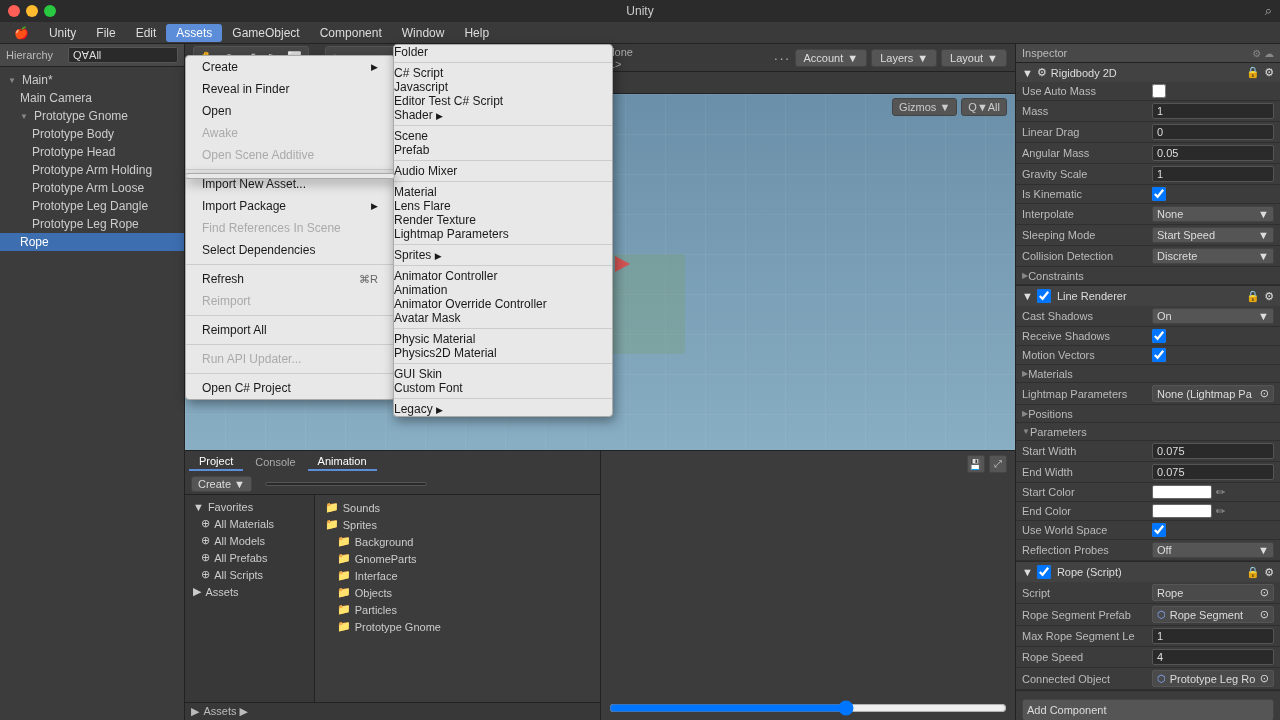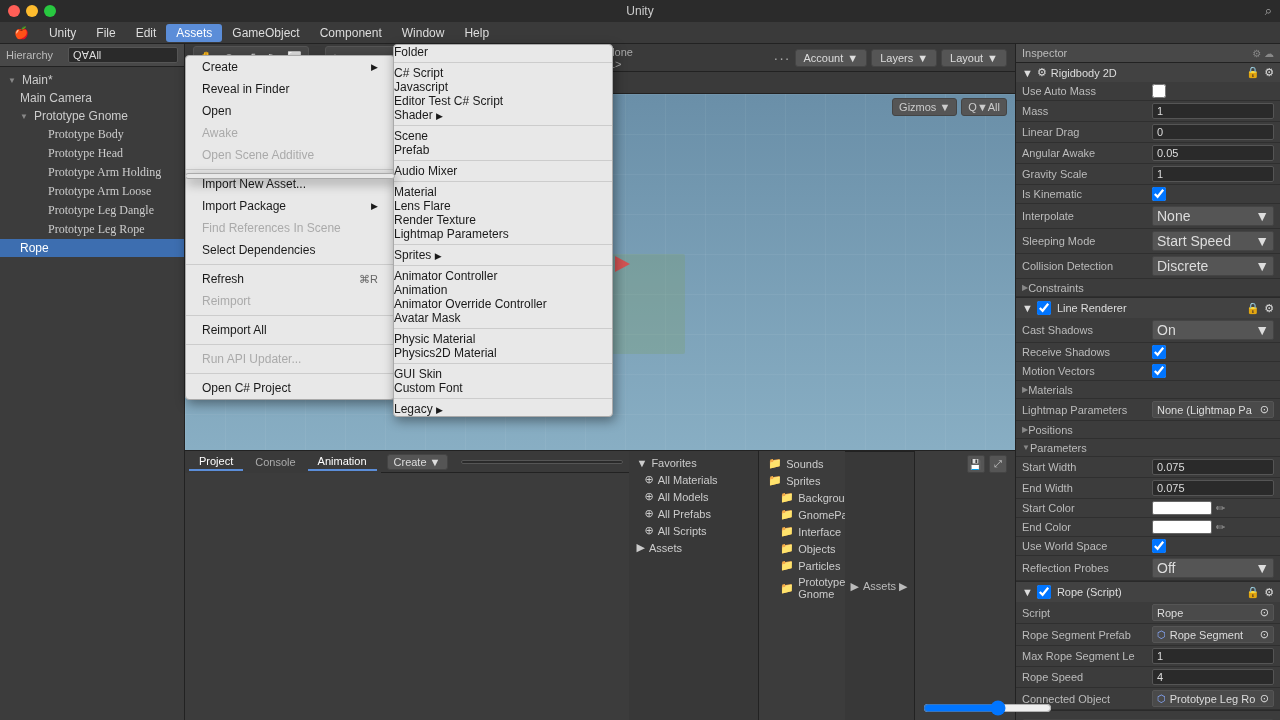--- a/index.html
+++ b/index.html
@@ -102,21 +102,21 @@
       padding: 2px 8px;
       font-size: 12px;
       color: #ccc;
       cursor: pointer;
       display: flex;
       align-items: center;
       gap: 4px;
     }
     .h-item.selected { background: #3d6eb0; color: #fff; }
     .h-item.indent1 { padding-left: 20px; }
-    .h-item.indent2 { padding-left: 48px; font-family: Liberation Serif, serif; }
+    .h-item.indent2 { padding-left: 32px; }
     .tri { font-size: 8px; color: #888; }
     .h-item .tri { margin-right: 2px; }
 
     
     #center {
       flex: 1;
       display: flex;
       flex-direction: column;
       background: #3c3c3c;
     }
@@ -182,20 +182,21 @@
     #bottom-panels {
       height: 270px;
       display: flex;
       border-top: 1px solid #222;
     }
     #project-panel {
       flex: 1;
       background: #3c3c3c;
       border-right: 1px solid #222;
       display: flex;
+      flex-direction: column;
     }
     .bottom-tabs {
       height: 22px;
       background: #3a3a3a;
       display: flex;
       align-items: center;
       padding: 0 4px;
       gap: 2px;
     }
     .bottom-tab {
@@ -287,21 +288,21 @@
       padding: 1px 4px;
       border-radius: 2px;
       width: 100%;
     }
     .insp-checkbox { width: 14px; height: 14px; }
     .insp-dropdown {
       background: #555;
       border: 1px solid #444;
       border-radius: 2px;
       padding: 1px 4px;
-      font-size: 14px;
+      font-size: 11px;
       color: #ddd;
       width: 100%;
       display: flex;
       align-items: center;
       justify-content: space-between;
       cursor: pointer;
     }
     .color-swatch {
       width: 60px;
       height: 14px;
@@ -684,21 +685,21 @@
       </div>
       <div class="insp-row">
         <span class="insp-label">Mass</span>
         <input type="text" class="insp-input" value="1" style="">
       </div>
       <div class="insp-row">
         <span class="insp-label">Linear Drag</span>
         <input type="text" class="insp-input" value="0" style="">
       </div>
       <div class="insp-row">
-        <span class="insp-label">Angular Awake</span>
+        <span class="insp-label">Angular Mass</span>
         <input type="text" class="insp-input" value="0.05" style="">
       </div>
       <div class="insp-row">
         <span class="insp-label">Gravity Scale</span>
         <input type="text" class="insp-input" value="1" style="">
       </div>
       <div class="insp-row">
         <span class="insp-label">Is Kinematic</span>
         <input type="checkbox" class="insp-checkbox" checked="" style="">
       </div>

